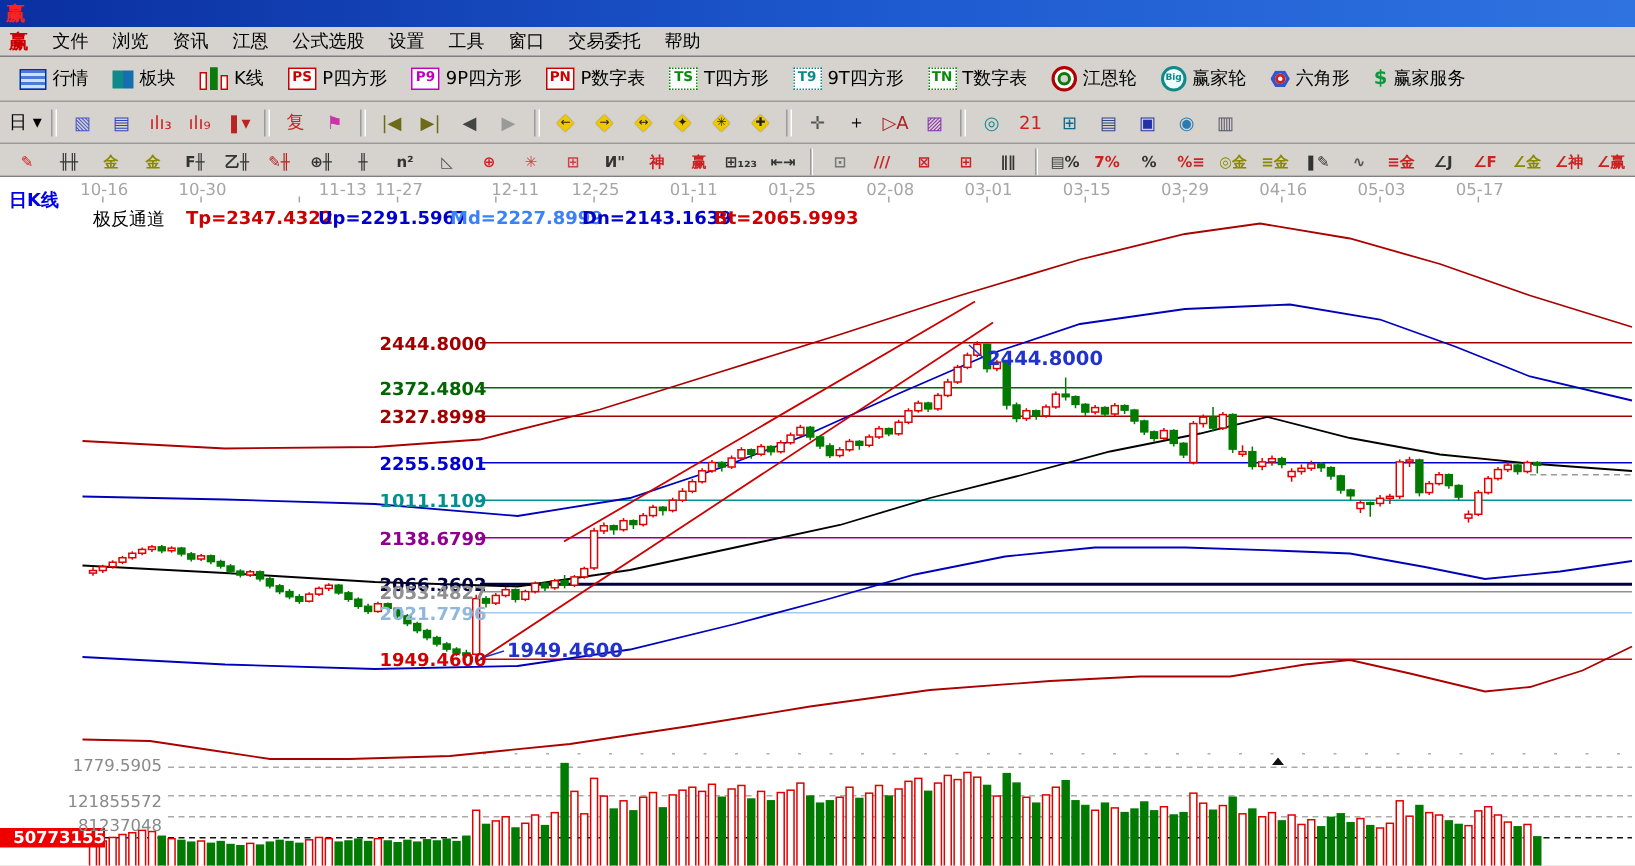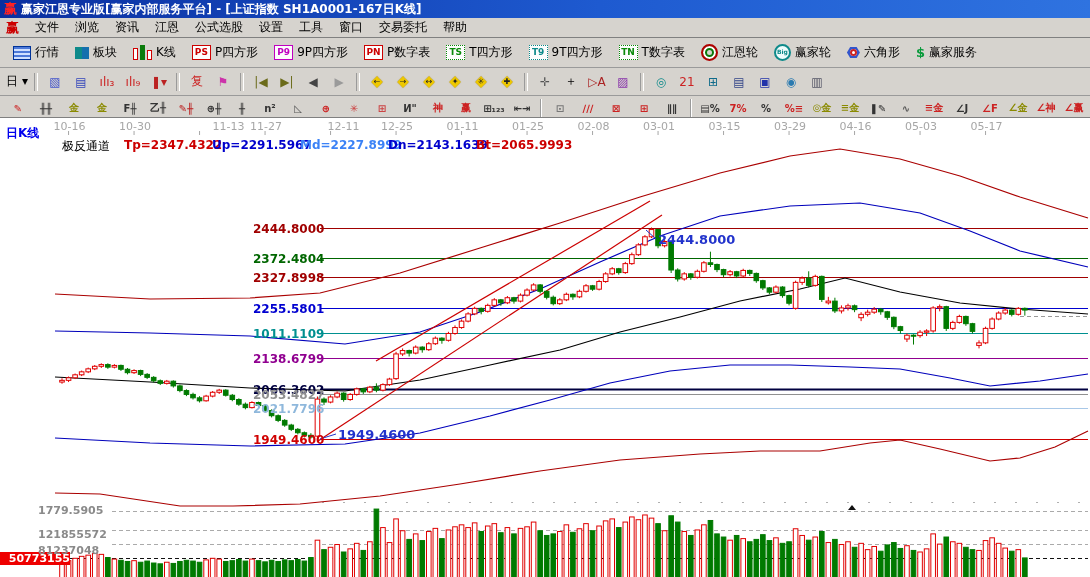--- a/index.html
+++ b/index.html
@@ -45,32 +45,31 @@
     font-size:10px;border:1px solid #d6d3ce;padding:0 1px;font-weight:bold;}
   .sep{width:2px;height:18px;border-left:1px solid #9a9a9a;border-right:1px solid #fff;margin:0 4px;}
   
   #chart{position:absolute;left:0;top:117px;width:1090px;height:460px;background:#fff;
     border-top:1px solid #808080;}
   #chart svg{position:absolute;left:0;top:0;}
   .datelab{position:absolute;font-size:11px;color:#a6a6a6;top:2px;}
   #pane-label{position:absolute;left:6px;top:7px;font-size:12px;color:#0000ee;font-weight:bold;}
   .ind{position:absolute;top:20px;font-size:12px;}
   .pricelab{position:absolute;font-size:12px;font-weight:bold;text-align:right;width:64px;}
-  .vlab{position:absolute;font-size:11px;color:#8a8a8a;text-align:left;width:70px;font-weight:bold;}
+  .vlab{position:absolute;font-size:11px;color:#8a8a8a;text-align:right;width:70px;}
   .anno{position:absolute;font-size:13px;color:#2233cc;font-weight:bold;}
   #volbox{position:absolute;left:0;top:434px;width:68px;height:13px;background:#ee0000;color:#fff;
     font-size:11px;line-height:13px;text-align:right;padding-left:2px;font-weight:bold;}
 </style>
 </head>
 <body>
 
 <div id="app">
   <div id="titlebar">
     <span class="logo">赢</span>
-    <span>赢家江恩专业版[赢家内部服务平台] - [上证指数  SH1A0001-167日K线]</span>
   </div>
   <div id="menubar">
     <span class="logo">赢</span>
   <span class="menu-item">文件</span>
       <span class="menu-item">浏览</span>
       <span class="menu-item">资讯</span>
       <span class="menu-item">江恩</span>
       <span class="menu-item">公式选股</span>
       <span class="menu-item">设置</span>
       <span class="menu-item">工具</span>

